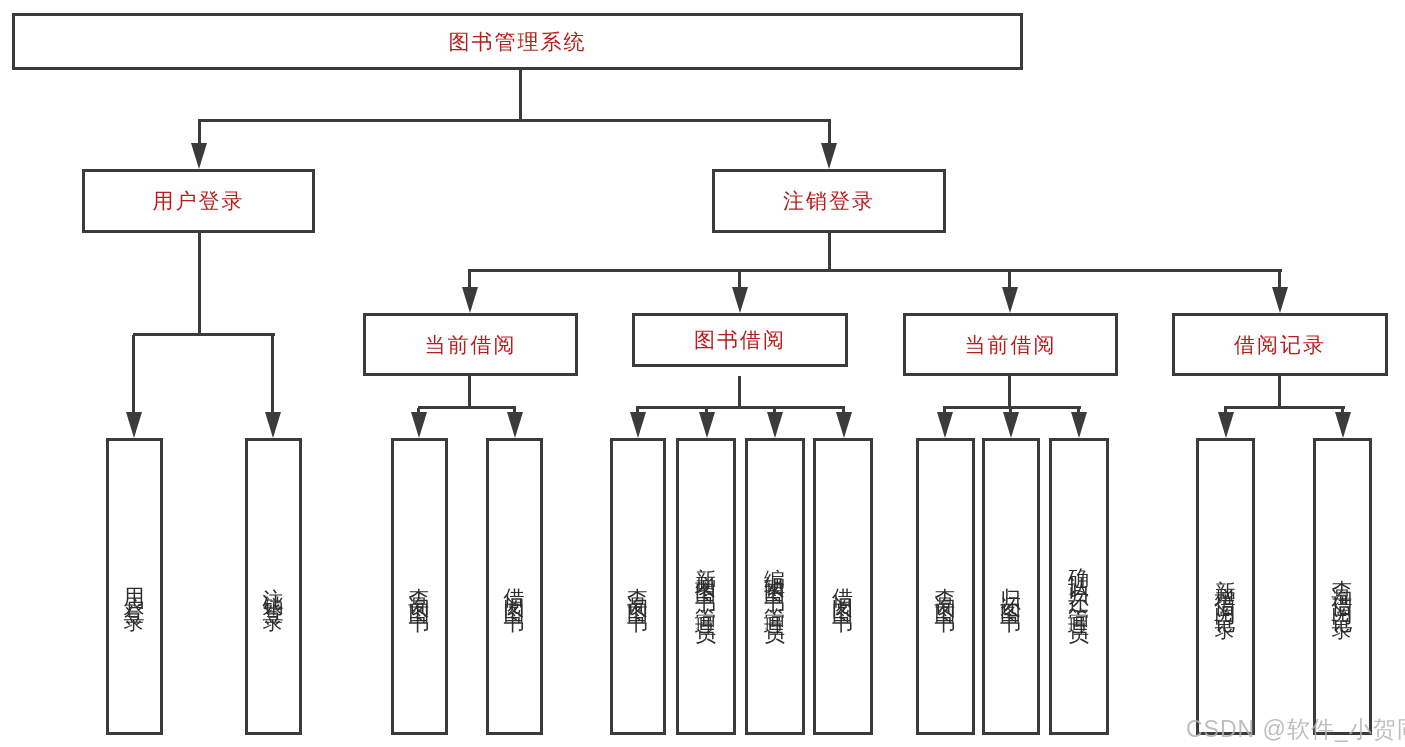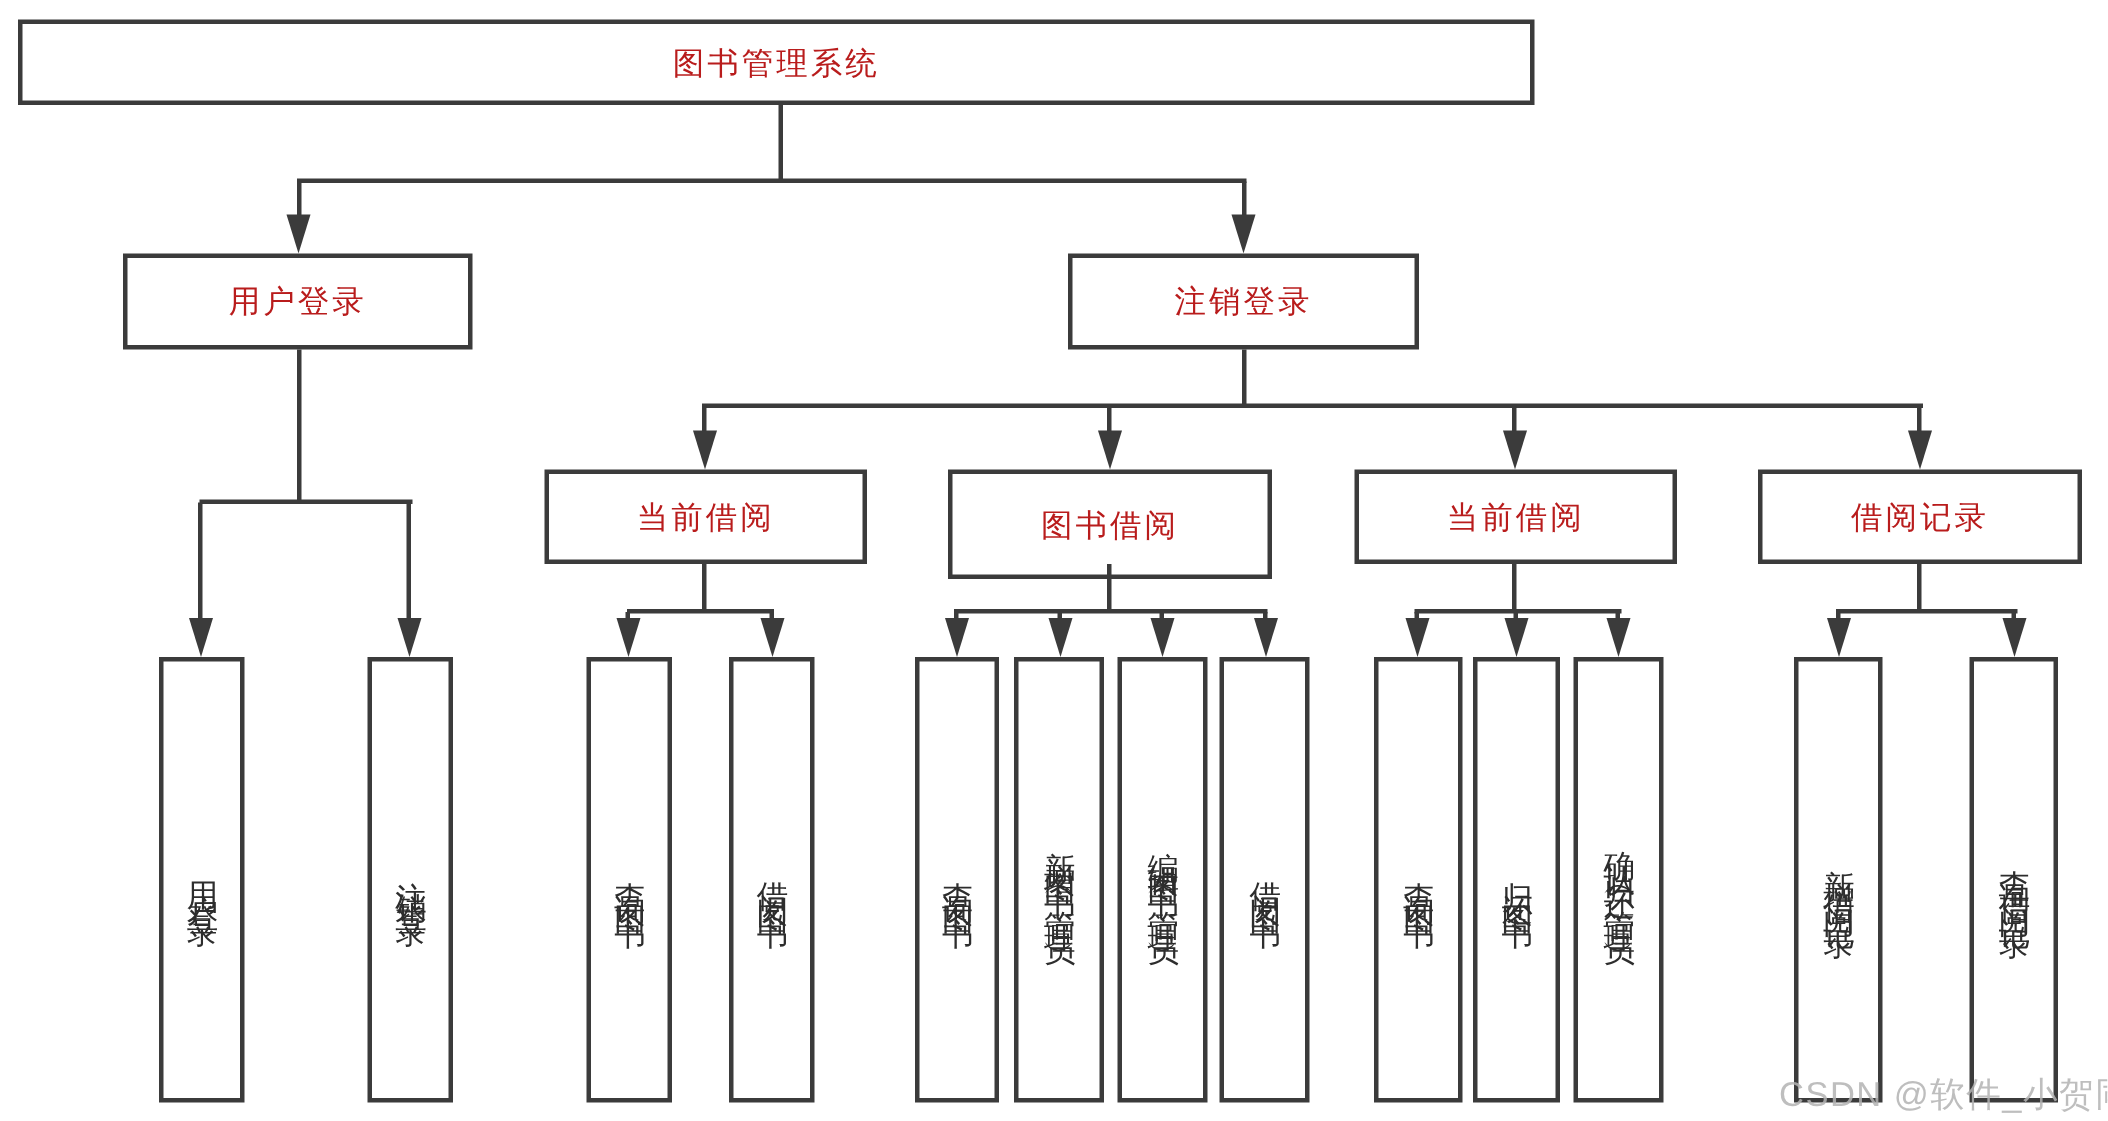--- a/index.html
+++ b/index.html
@@ -46,21 +46,21 @@
   </div>
 
   <div class="box" style="left:712px;top:169px;width:234px;height:64px;">
     <span>注销登录</span>
   </div>
 
   <div class="box" style="left:363px;top:313px;width:215px;height:63px;">
     <span>当前借阅</span>
   </div>
 
-  <div class="box" style="left:632px;top:313px;width:216px;height:73px;">
+  <div class="box" style="left:632px;top:313px;width:216px;height:54px;">
     <span>图书借阅</span>
   </div>
 
   <div class="box" style="left:903px;top:313px;width:215px;height:63px;">
     <span>当前借阅</span>
   </div>
 
   <div class="box" style="left:1172px;top:313px;width:216px;height:63px;">
     <span>借阅记录</span>
   </div>

